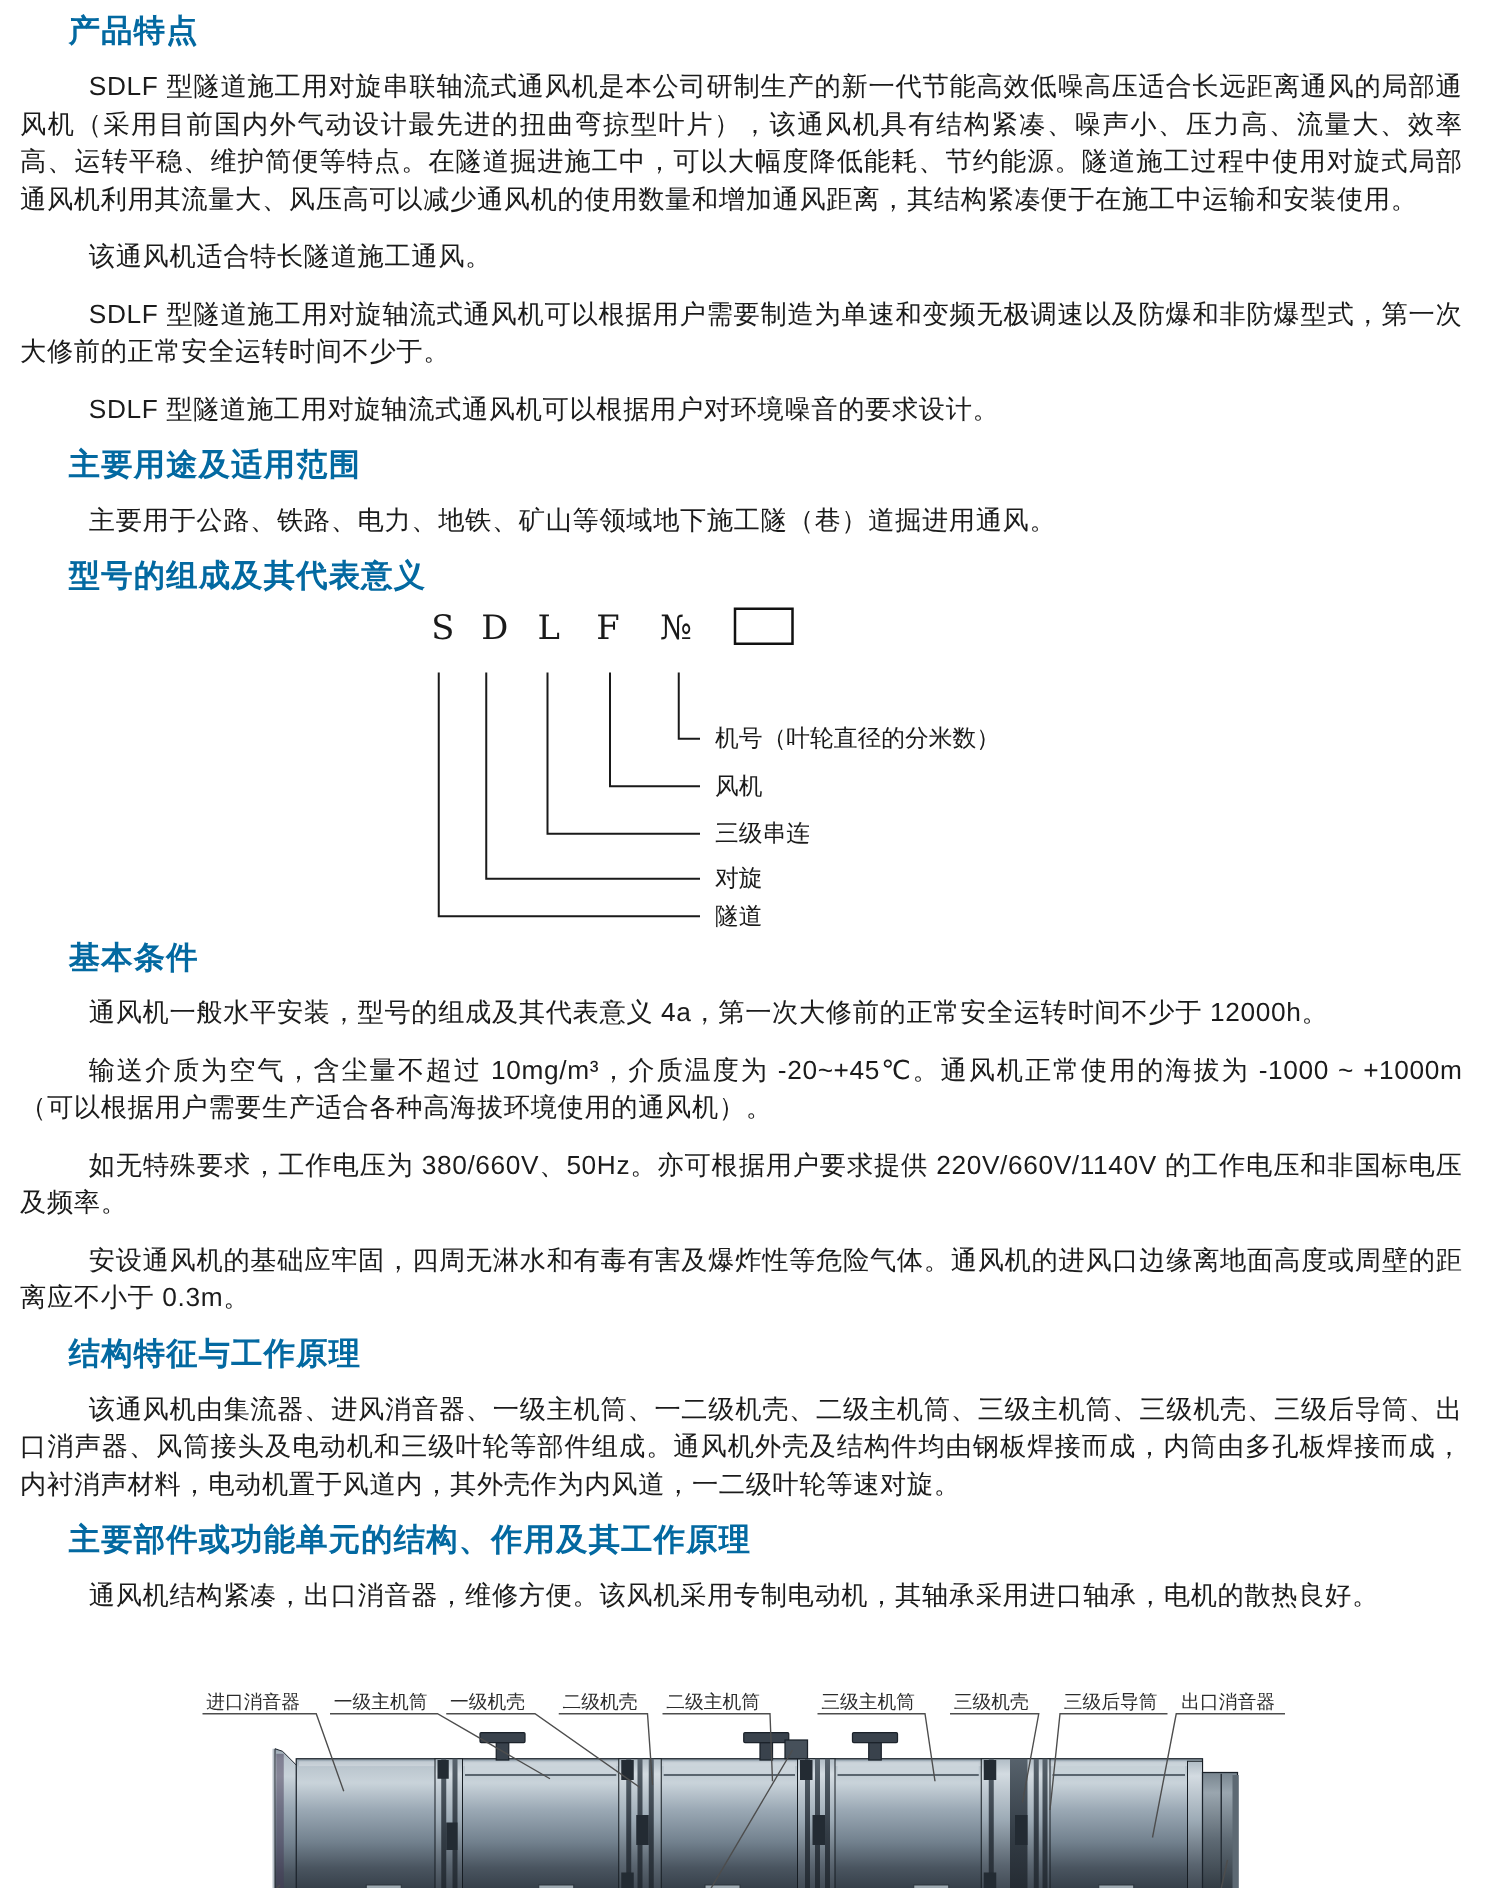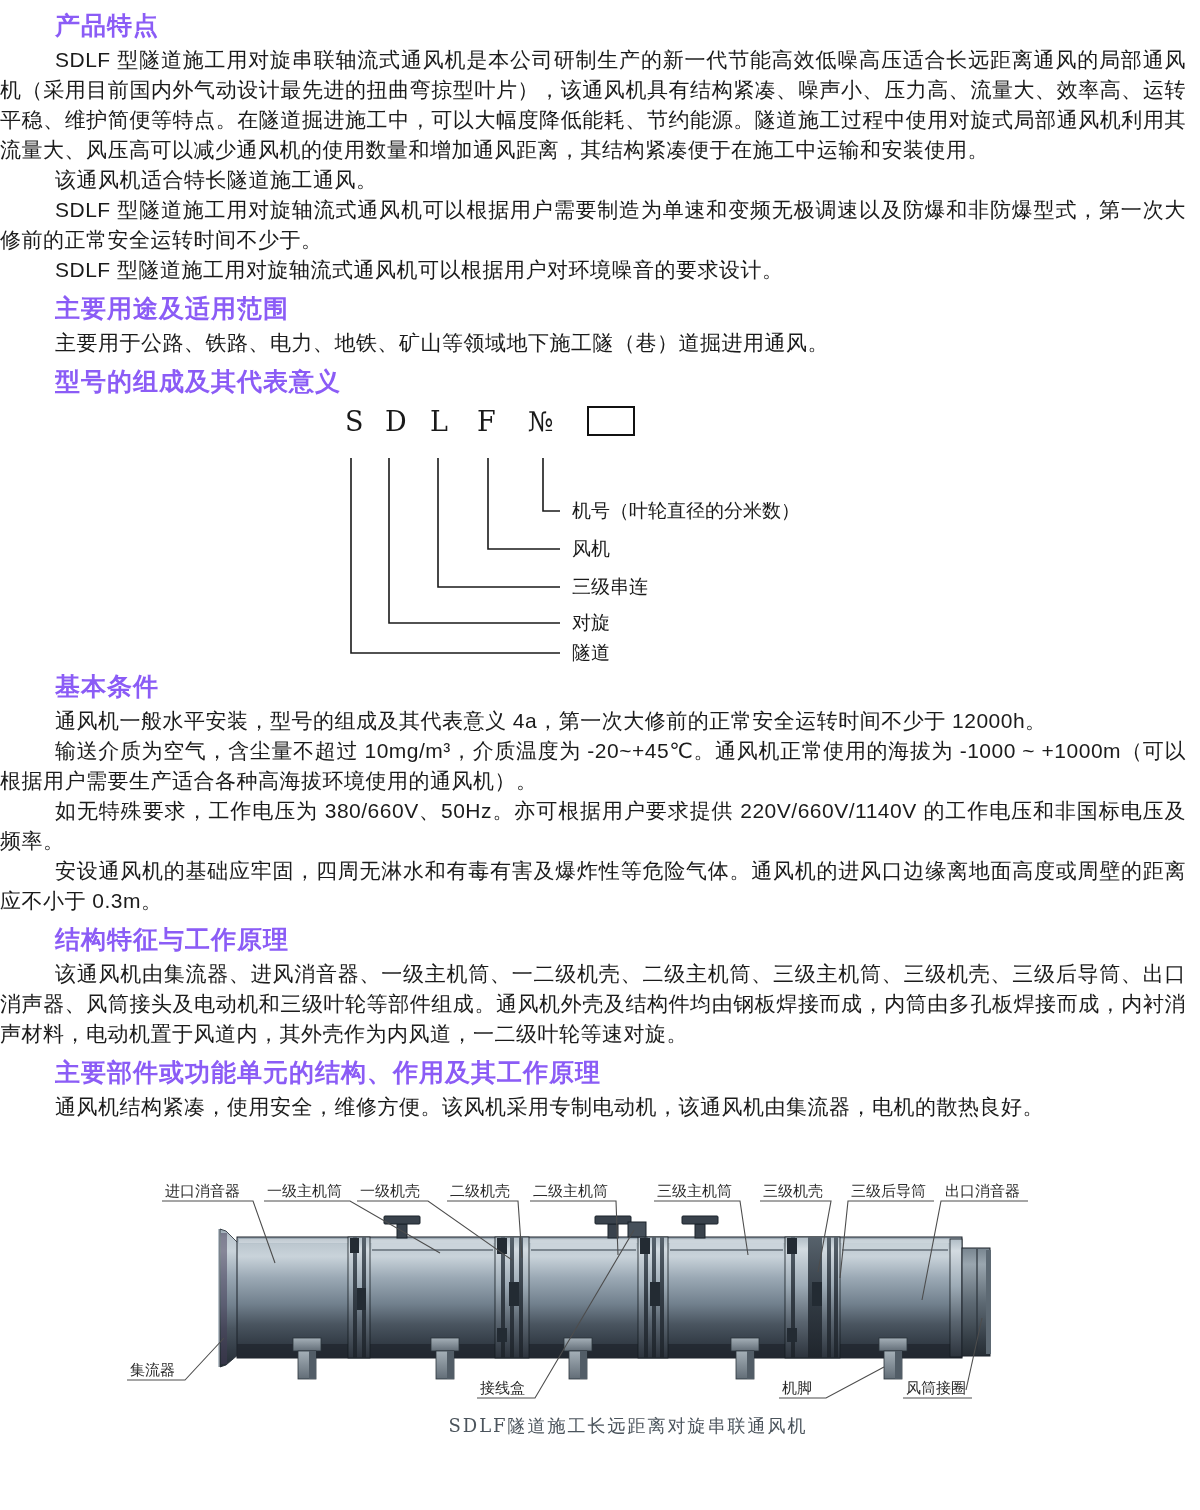--- a/index.html
+++ b/index.html
@@ -1,20 +1,20 @@
 <!DOCTYPE html>
 <html><head>
 <meta charset="utf-8">
 <style>
   html,body{margin:0;padding:0;background:#ffffff;}
   body{width:1200px;font-family:"Liberation Sans","DejaVu Sans",sans-serif;color:#1b1b1b;}
   .page{width:1200px;padding-bottom:20px;}
-  h2.sec{color:#8b5cf6;font-size:25px;font-weight:bold;line-height:27px;margin:10px 14px 6px 55px;letter-spacing:1px;}
+  h2.sec{color:#0369a1;font-size:25px;font-weight:bold;line-height:27px;margin:10px 14px 6px 55px;letter-spacing:1px;}
   h2.sec.first{margin-top:12px;}
-  p.body{font-size:21px;line-height:30px;margin:0;padding-right:14px;text-indent:55px;text-align:justify;letter-spacing:0.5px;}
+  p.body{font-size:21px;line-height:30px;margin:16px;padding-right:14px;text-indent:55px;text-align:justify;letter-spacing:0.5px;}
   svg{display:block;overflow:visible;}
   .model-svg text{font-family:"DejaVu Serif","Liberation Serif",serif;fill:#1a1a1a;}
   .model-letter{font-size:27px;}
   .model-label{font-size:19px;}
   .fan-svg{margin-top:38px;}
   .fan-label{font-size:15px;font-family:"DejaVu Serif","Liberation Serif",serif;fill:#2b2b2b;}
   .fan-caption{font-size:18px;font-family:"DejaVu Serif","Liberation Serif",serif;fill:#4b545c;letter-spacing:2px;}
   .leader{stroke:#4d4d4d;stroke-width:1.1;fill:none;}
   .mline{stroke:#1a1a1a;stroke-width:1.6;fill:none;}
 </style>
@@ -59,21 +59,21 @@
   <h2 class="sec">基本条件</h2>
   <p class="body">通风机一般水平安装，型号的组成及其代表意义 4a，第一次大修前的正常安全运转时间不少于 12000h。</p>
   <p class="body">输送介质为空气，含尘量不超过 10mg/m³，介质温度为 -20~+45℃。通风机正常使用的海拔为 -1000 ~ +1000m（可以根据用户需要生产适合各种高海拔环境使用的通风机）。</p>
   <p class="body">如无特殊要求，工作电压为 380/660V、50Hz。亦可根据用户要求提供 220V/660V/1140V 的工作电压和非国标电压及频率。</p>
   <p class="body">安设通风机的基础应牢固，四周无淋水和有毒有害及爆炸性等危险气体。通风机的进风口边缘离地面高度或周壁的距离应不小于 0.3m。</p>
 
   <h2 class="sec">结构特征与工作原理</h2>
   <p class="body">该通风机由集流器、进风消音器、一级主机筒、一二级机壳、二级主机筒、三级主机筒、三级机壳、三级后导筒、出口消声器、风筒接头及电动机和三级叶轮等部件组成。通风机外壳及结构件均由钢板焊接而成，内筒由多孔板焊接而成，内衬消声材料，电动机置于风道内，其外壳作为内风道，一二级叶轮等速对旋。</p>
 
   <h2 class="sec">主要部件或功能单元的结构、作用及其工作原理</h2>
-  <p class="body">通风机结构紧凑，使用安全，维修方便。该风机采用专制电动机，该通风机由集流器，电机的散热良好。</p>
+  <p class="body">通风机结构紧凑，出口消音器，维修方便。该风机采用专制电动机，其轴承采用进口轴承，电机的散热良好。</p>
 
   <svg class="fan-svg" width="1200" height="300" viewBox="0 0 1200 300">
     <defs>
       <linearGradient id="gBody" x1="0" y1="0" x2="0" y2="1">
         <stop offset="0" stop-color="#97a5b0"></stop>
           <stop offset="0.06" stop-color="#bcc7cf"></stop>
         <stop offset="0.16" stop-color="#c9d3da"></stop>
           <stop offset="0.34" stop-color="#9aa8b4"></stop>
         <stop offset="0.55" stop-color="#72818e"></stop>
           <stop offset="0.72" stop-color="#4a5560"></stop>

